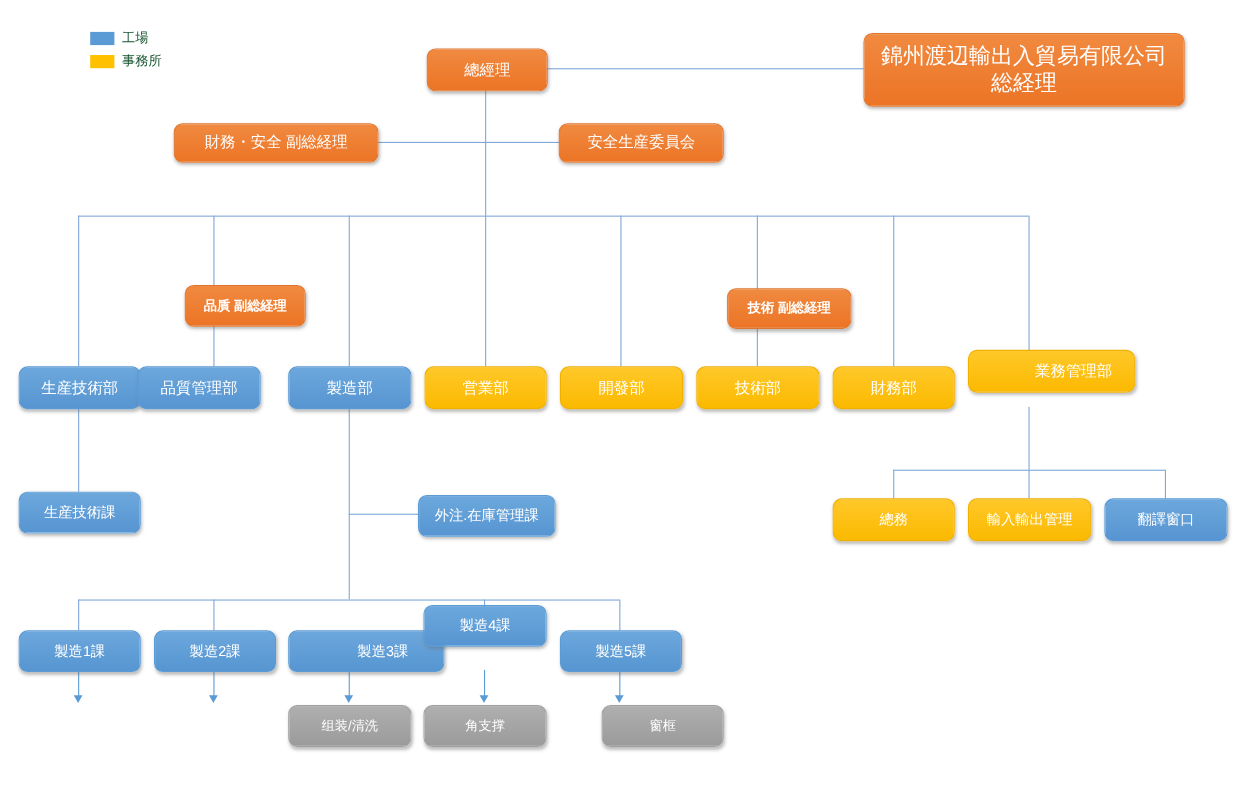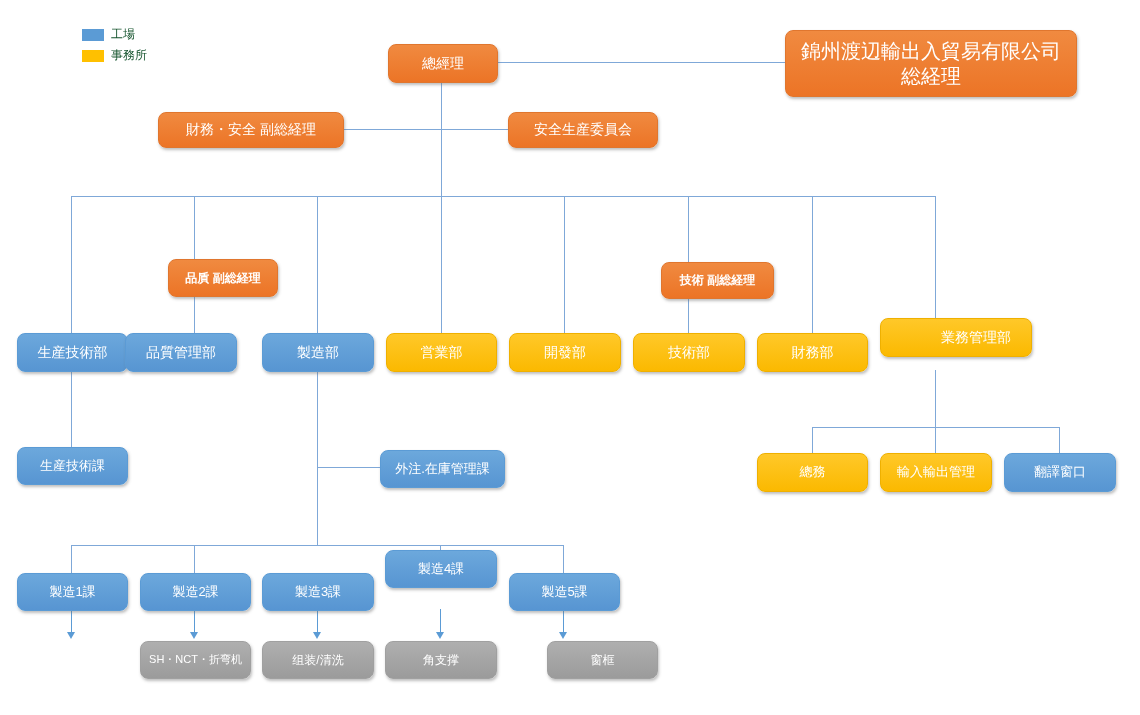--- a/index.html
+++ b/index.html
@@ -112,22 +112,21 @@
 
   <div class="box blue fs13" style="left:17px;top:447px;width:109px;height:36px;">生産技術課</div>
   <div class="box blue fs13" style="left:380px;top:450px;width:123px;height:36px;">外注.在庫管理課</div>
 
   <div class="box yellow fs13" style="left:757px;top:453px;width:109px;height:37px;">總務</div>
   <div class="box yellow fs13" style="left:880px;top:453px;width:110px;height:37px;">輸入輸出管理</div>
   <div class="box blue fs13" style="left:1004px;top:453px;width:110px;height:37px;">翻譯窗口</div>
 
   <div class="box blue fs13" style="left:17px;top:573px;width:109px;height:36px;">製造1課</div>
   <div class="box blue fs13" style="left:140px;top:573px;width:109px;height:36px;">製造2課</div>
-  <div class="box blue fs13" style="left:262px;top:573px;width:110px;height:36px;">製造3課</div>
+  <div class="box blue fs13" style="left:262px;top:573px;width:110px;height:36px;padding-left:30px;">製造3課</div>
   <div class="box blue fs13" style="left:385px;top:550px;width:110px;height:36px;">製造4課</div>
   <div class="box blue fs13" style="left:509px;top:573px;width:109px;height:36px;">製造5課</div>
 
-  <div class="box gray fs11" style="left:140px;top:641px;width:109px;height:36px;">SH・NCT・折弯机</div>
   <div class="box gray fs12" style="left:385px;top:641px;width:110px;height:36px;">角支撑</div>
   <div class="box gray fs12" style="left:262px;top:641px;width:110px;height:36px;">组装/清洗</div>
   <div class="box gray fs12" style="left:509px;top:641px;width:109px;height:36px;margin-left:38px;">窗框</div>
 
 </div>
 
 </body></html>

